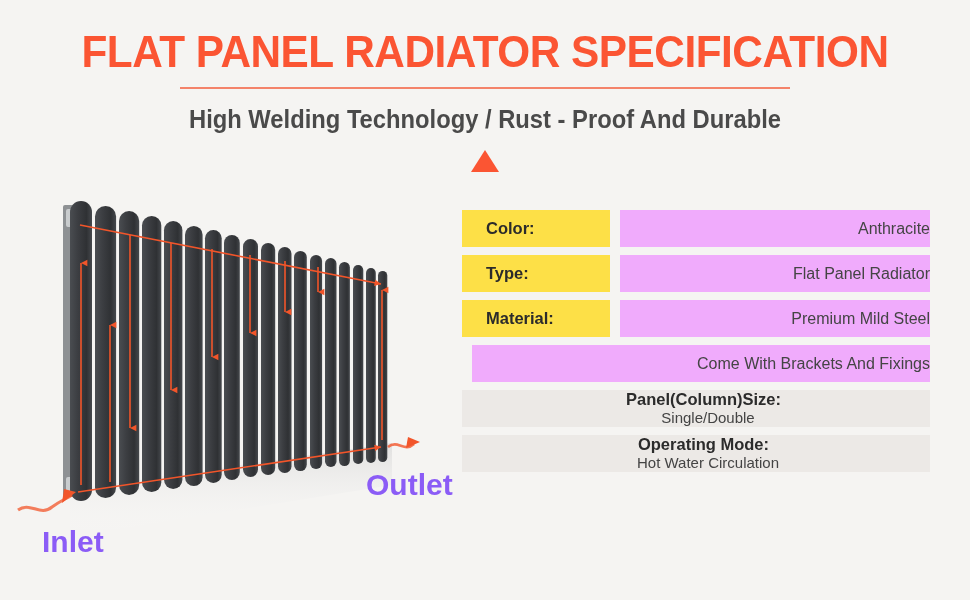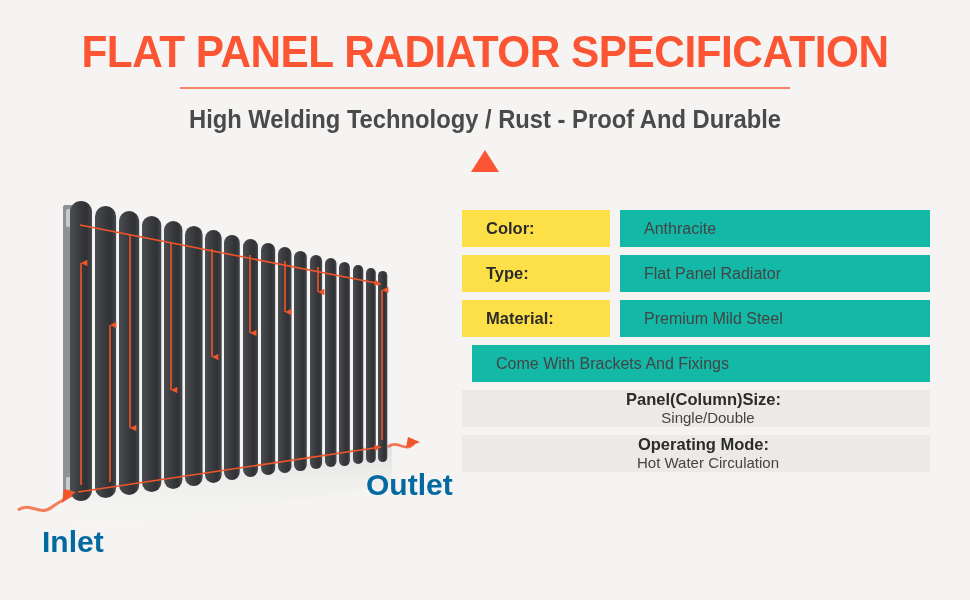--- a/index.html
+++ b/index.html
@@ -63,21 +63,21 @@
     width: 455px;
     height: 400px;
   }
   #radiator-svg {
     position: absolute;
     left: 0;
     top: 0;
   }
   .flow-label {
     position: absolute;
-    color: #0369a1;
+    color: #8b5cf6;
     font-size: 30px;
     font-weight: bold;
     font-family: "Liberation Sans Narrow", "Liberation Sans", sans-serif;
     letter-spacing: 0px;
   }
   #inlet-label  { left: 42px;  top: 340px; }
   #outlet-label { left: 366px; top: 283px; }
 
   
   #spec-table {
@@ -101,25 +101,26 @@
     justify-content: flex-start;
     padding-left: 24px;
     box-sizing: border-box;
   }
   .spec-row.split .gap-cell {
     width: 10px;
     flex: 0 0 10px;
   }
   .spec-row.split .value-cell {
     flex: 1 1 auto;
-    background: #14b8a6;
+    background: #f0abfc;
     display: flex;
     align-items: center;
     padding-left: 24px;
     box-sizing: border-box;
+    justify-content: flex-end;
   }
   .spec-row.full {
     background: #ece9e6;
     align-items: center;
     padding-left: 24px;
     box-sizing: border-box;
     flex-direction: column;
   }
   .spec-row.full .inline-label {
     margin-right: 9px;

